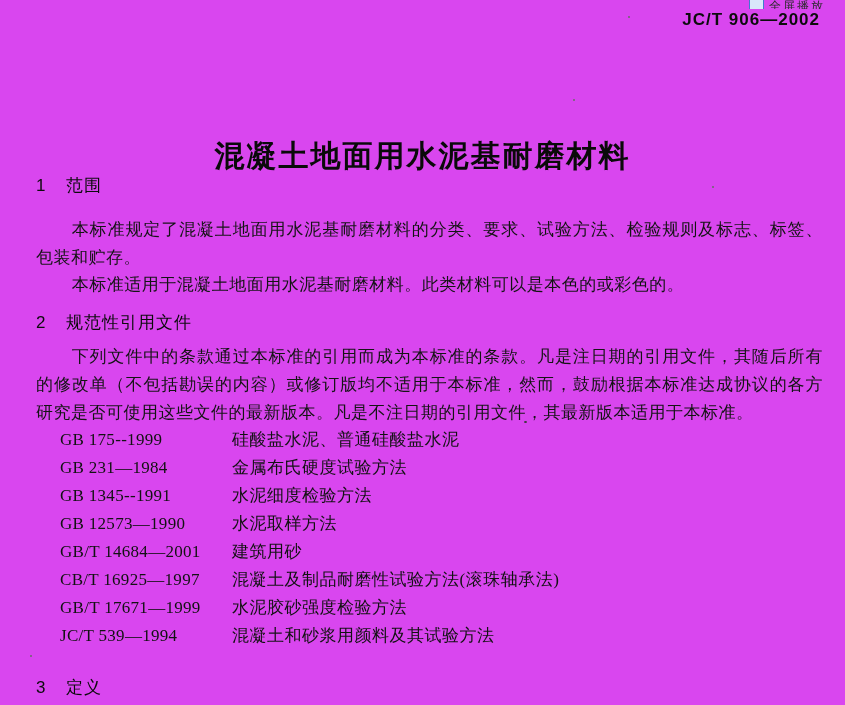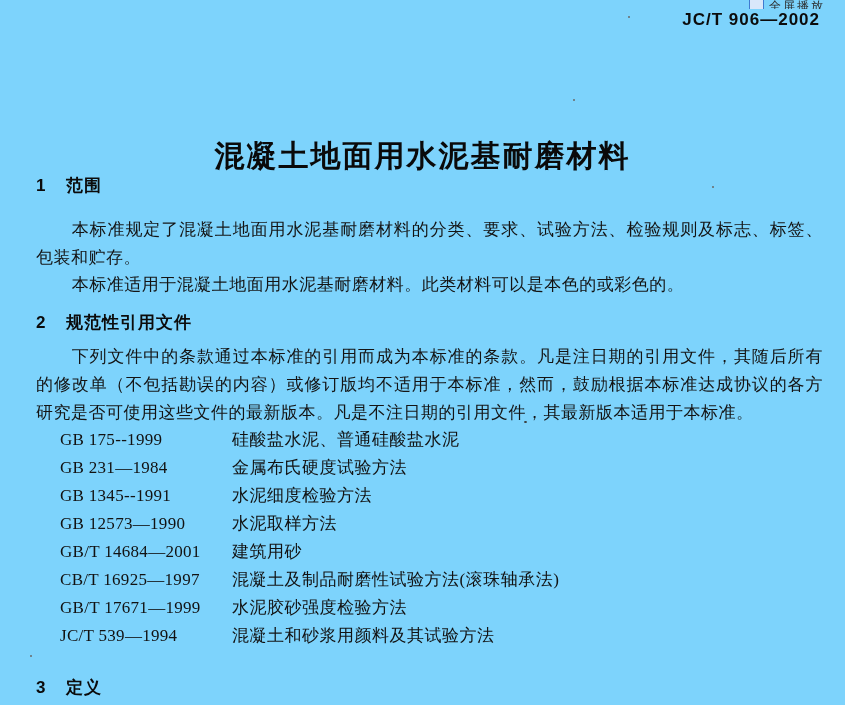--- a/index.html
+++ b/index.html
@@ -1,19 +1,19 @@
 <!DOCTYPE html>
 <html><head>
 <meta charset="utf-8">
 <style>
   html,body{margin:0;padding:0;background:#9a9a9a;}
   .page{
     position:relative;
     width:845px;height:705px;
-    background:#7dd3fc;
+    background:#d946ef;
     overflow:hidden;
     font-family:"Liberation Serif","DejaVu Serif",serif;
     color:#121212;
   }
   
   .overlay{
     position:absolute;top:0;right:10px;height:9px;width:86px;
     overflow:hidden;display:flex;align-items:flex-end;gap:5px;
   }
   .overlay-icon{
@@ -31,21 +31,21 @@
     font-weight:bold;font-size:17px;letter-spacing:1px;color:#0c0c0c;
   }
   .doc-title{
     position:absolute;top:92px;left:0;width:100%;
     text-align:center;font-weight:bold;font-size:30px;letter-spacing:2px;
     font-family:"Liberation Sans","DejaVu Sans",sans-serif;color:#0a0a0a;margin-top:44px;
   }
   .sec-heading{
     position:absolute;left:36px;
     font-family:"Liberation Sans","DejaVu Sans",sans-serif;
-    font-weight:bold;font-size:17px;color:#0b0b0b;letter-spacing:1px;
+    font-weight:normal;font-size:17px;color:#0b0b0b;letter-spacing:1px;
   }
   .sec-num{display:inline-block;min-width:14px;}
   .sec-label{margin-left:16px;}
   .para{
     position:absolute;left:36px;right:22px;
     font-size:17px;line-height:28px;letter-spacing:0.5px;
     text-align:justify;text-indent:2.1em;color:#141414;
   }
   .ref-list{
     position:absolute;left:60px;top:426px;right:20px;

